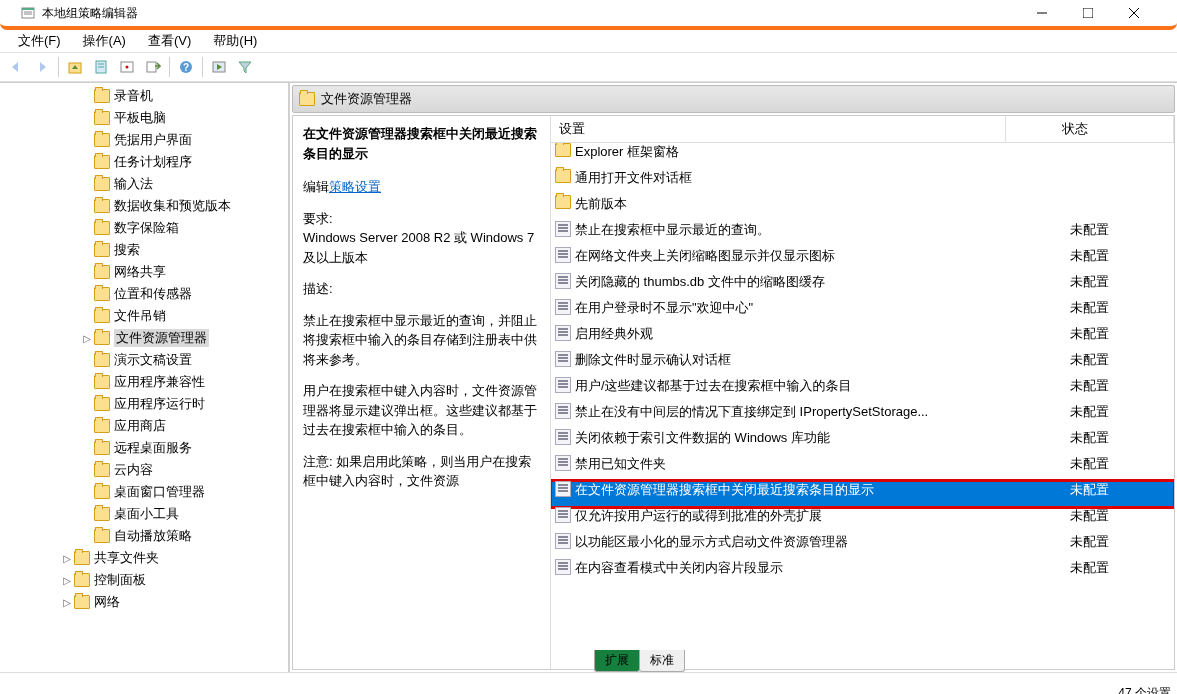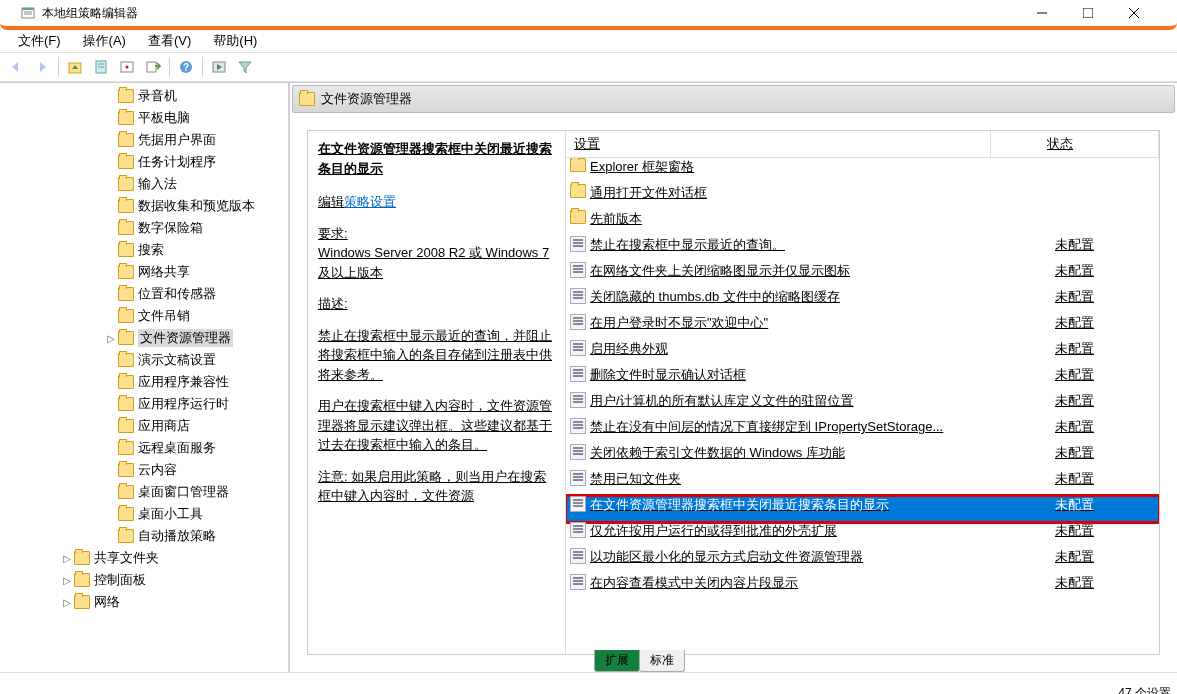--- a/index.html
+++ b/index.html
@@ -23,35 +23,35 @@
 .tb-btn.disabled { opacity: 0.4; }
 .tb-sep { width: 1px; height: 20px; background: #d0d0d0; margin: 0 2px; }
 
 
 .main { display: flex; height: 590px; border-top: 1px solid #ccc; }
 
 
 .tree-panel { width: 290px; border-right: 2px solid #d0d0d0; position: relative; overflow: hidden; }
 .tree-scroll { position: absolute; inset: 0; overflow-y: auto; overflow-x: auto; }
 .tree { padding: 2px 0 2px 0; }
-.tree-item { display: flex; align-items: center; height: 22px; padding-left: 104px; white-space: nowrap; }
+.tree-item { display: flex; align-items: center; height: 22px; padding-left: 80px; white-space: nowrap; }
 .tree-item.lvl2 { padding-left: 60px; }
 .tree-item .arrow { width: 14px; display: inline-flex; justify-content: center; color: #666; font-size: 10px; }
 .tree-item .folder { width: 16px; height: 14px; background: #fce08f; border: 1px solid #d4a017; border-radius: 1px; margin-right: 4px; position: relative; }
 .tree-item .folder::before { content: ""; position: absolute; top: -3px; left: 0; width: 6px; height: 3px; background: #fce08f; border: 1px solid #d4a017; border-bottom: none; border-radius: 1px 1px 0 0; }
 .tree-item.selected .label { background: #d9d9d9; padding: 0 2px; }
 .tree-item .label { font-size: 13px; }
 
 
 .right-panel { flex: 1; display: flex; flex-direction: column; position: relative; }
 .right-header { height: 28px; background: linear-gradient(#e8e8e8, #d8d8d8); border: 1px solid #bbb; margin: 2px 2px 0 2px; display: flex; align-items: center; padding: 0 6px; gap: 6px; border-radius: 2px; }
 .right-header .folder { width: 16px; height: 14px; background: #fce08f; border: 1px solid #d4a017; border-radius: 1px; position: relative; }
 .right-header .folder::before { content: ""; position: absolute; top: -3px; left: 0; width: 6px; height: 3px; background: #fce08f; border: 1px solid #d4a017; border-bottom: none; border-radius: 1px 1px 0 0; }
 
-.right-body { flex: 1; display: flex; margin: 17px; border: 1px solid #ccc; overflow: hidden; text-decoration: underline; }
+.right-body { flex: 1; display: flex; margin: 2px; border: 1px solid #ccc; overflow: hidden; }
 .desc-panel { width: 258px; padding: 8px 10px; border-right: 1px solid #ddd; font-size: 13px; line-height: 1.5; overflow-y: auto; position: relative; }
 .desc-panel h3 { font-size: 13px; font-weight: bold; margin-bottom: 14px; }
 .desc-panel .edit-link { color: #0066cc; text-decoration: underline; }
 .desc-panel p { margin-bottom: 12px; }
 
 .list-panel { flex: 1; display: flex; flex-direction: column; overflow: hidden; }
 .list-header { display: flex; border-bottom: 1px solid #ddd; background: #fff; gap: 48px; }
 .list-header .col { padding: 4px 8px; border-right: 1px solid #e0e0e0; font-size: 13px; }
 .list-header .col-name { flex: 1; }
 .list-header .col-state { width: 120px; }
@@ -369,21 +369,21 @@
                 <span class="row-name">启用经典外观</span>
                 <span class="row-state">未配置</span>
               </div>
               <div class="list-row">
                 <span class="icon setting"></span>
                 <span class="row-name">删除文件时显示确认对话框</span>
                 <span class="row-state">未配置</span>
               </div>
               <div class="list-row">
                 <span class="icon setting"></span>
-                <span class="row-name">用户/计算机的所有默认库定义文件的驻留位置</span>
+                <span class="row-name">用户/这些建议都基于过去在搜索框中输入的条目</span>
                 <span class="row-state">未配置</span>
               </div>
               <div class="list-row">
                 <span class="icon setting"></span>
                 <span class="row-name">禁止在没有中间层的情况下直接绑定到 IPropertySetStorage...</span>
                 <span class="row-state">未配置</span>
               </div>
               <div class="list-row">
                 <span class="icon setting"></span>
                 <span class="row-name">关闭依赖于索引文件数据的 Windows 库功能</span>

